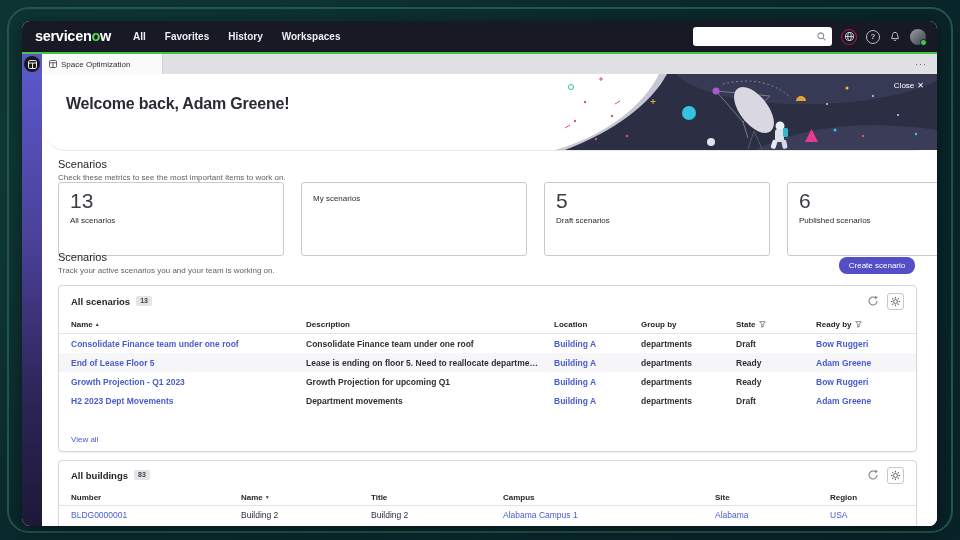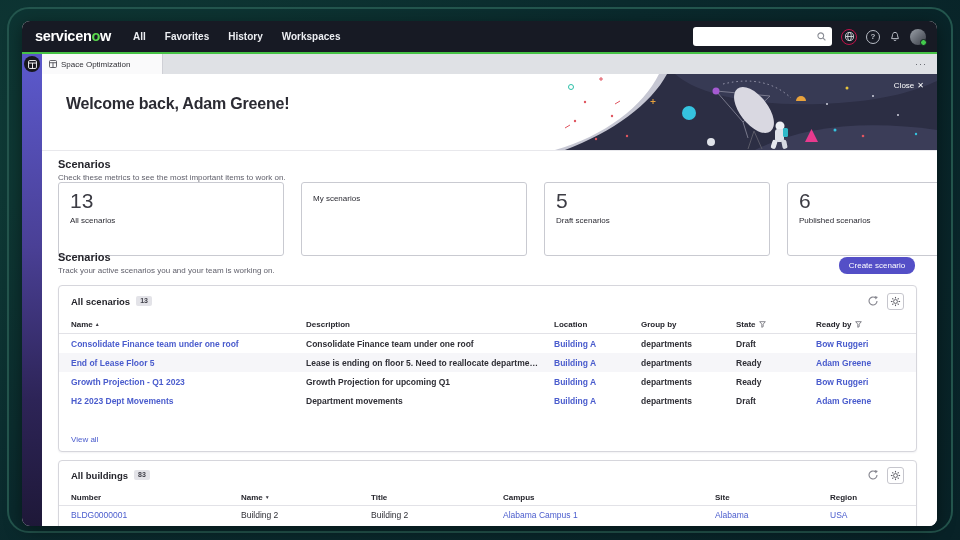--- a/index.html
+++ b/index.html
@@ -32,27 +32,27 @@
   .tab{width:106px;background:#fafafb;display:flex;align-items:center;gap:4px;padding:0 7px;font-size:8px;color:#2f2f35;border-right:1px solid #cfd0d6;cursor:pointer;}
   .tab span{white-space:nowrap;}
   .tab-more{margin-left:auto;padding:0 10px;display:flex;align-items:center;font-size:9px;letter-spacing:1px;color:#5a5c63;cursor:pointer;}
 
   
   .rail{position:absolute;left:0;top:53px;width:20px;bottom:0;background:linear-gradient(180deg,#5a57c8 0%,#4a4096 38%,#2d2457 72%,#1e1838 100%);}
 
   
   .content{position:absolute;left:20px;top:53px;right:0;bottom:0;background:#fff;overflow:hidden;}
 
-  .banner{position:absolute;left:0;top:0;right:0;height:76px;background:#fff;border-bottom:1px solid #e8e8ec;}
+  .banner{position:absolute;left:0;top:0;right:0;height:76px;background:#fff;border-bottom:1px solid #e8e8ec;border-radius:24px;}
   .banner-art{position:absolute;right:0;top:0;width:420px;height:76px;}
   .banner h1{position:absolute;left:16px;top:13px;margin:8px;font-size:16px;color:#2b2b33;letter-spacing:-.2px;}
   .banner .bsub{position:absolute;left:16px;top:42px;margin:0;font-size:8px;color:#60606b;}
   .banner-close{position:absolute;right:13px;top:7px;background:none;border:none;padding:0;color:#fff;font-size:8px;font-family:inherit;cursor:pointer;display:flex;gap:3px;align-items:center;}
 
-  .sec-head{position:absolute;left:16px;margin:0;font-size:11px;font-weight:bold;color:#24242b;}
+  .sec-head{position:absolute;left:16px;margin:0;font-size:11px;font-weight:normal;color:#24242b;}
   .sec-sub{position:absolute;left:16px;margin:0;font-size:8px;color:#60606b;}
   #metrics-head{top:84px;} #metrics-sub{top:99px;}
   #scen-head{top:177px;} #scen-sub{top:192px;}
 
   .cards{position:absolute;left:16px;top:108px;display:flex;gap:17px;}
   .metric-card{width:202px;height:58px;background:#fff;border:1px solid #c9cad1;border-radius:3px;padding:7px 11px;cursor:pointer;}
   .metric-num{font-size:21px;font-weight:300;color:#3c3c44;line-height:1.05;}
   .metric-lbl{font-size:8px;color:#2b2b33;margin-top:4px;}
 
   .create-btn{position:absolute;top:183px;right:22px;width:76px;height:17px;background:#544fc7;color:#fff;border:none;border-radius:8px;font-size:8px;font-family:inherit;cursor:pointer;}

